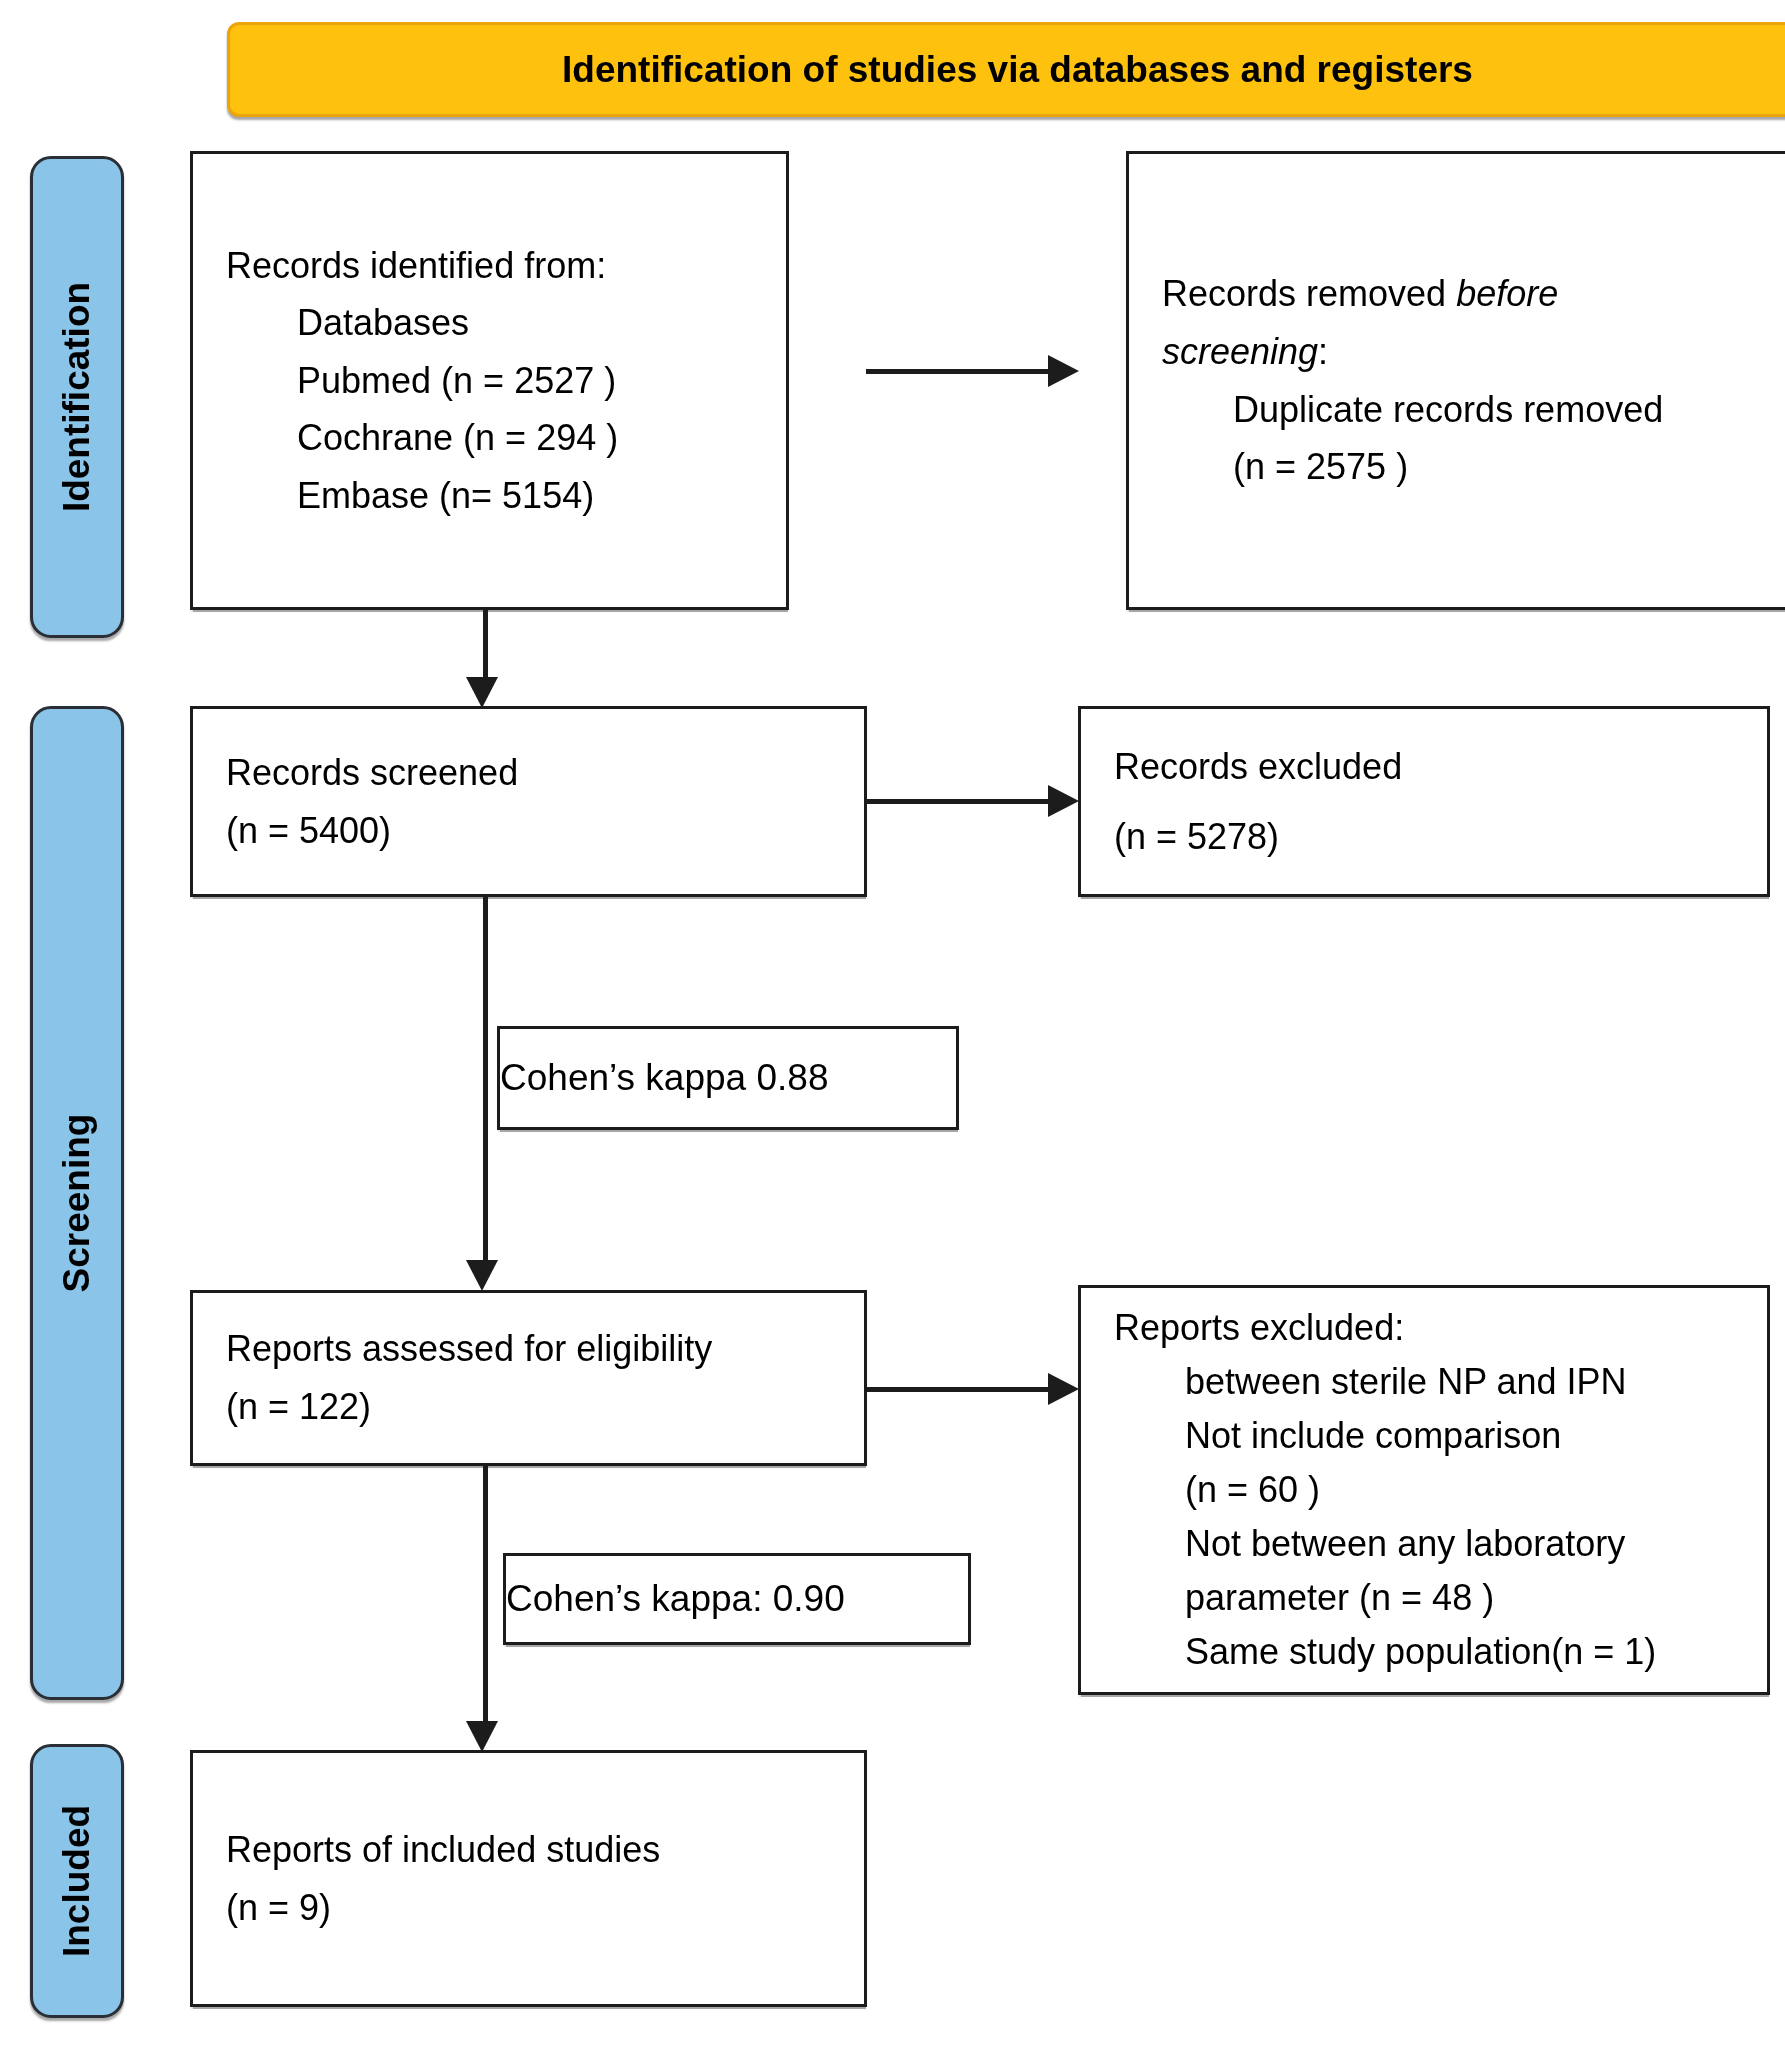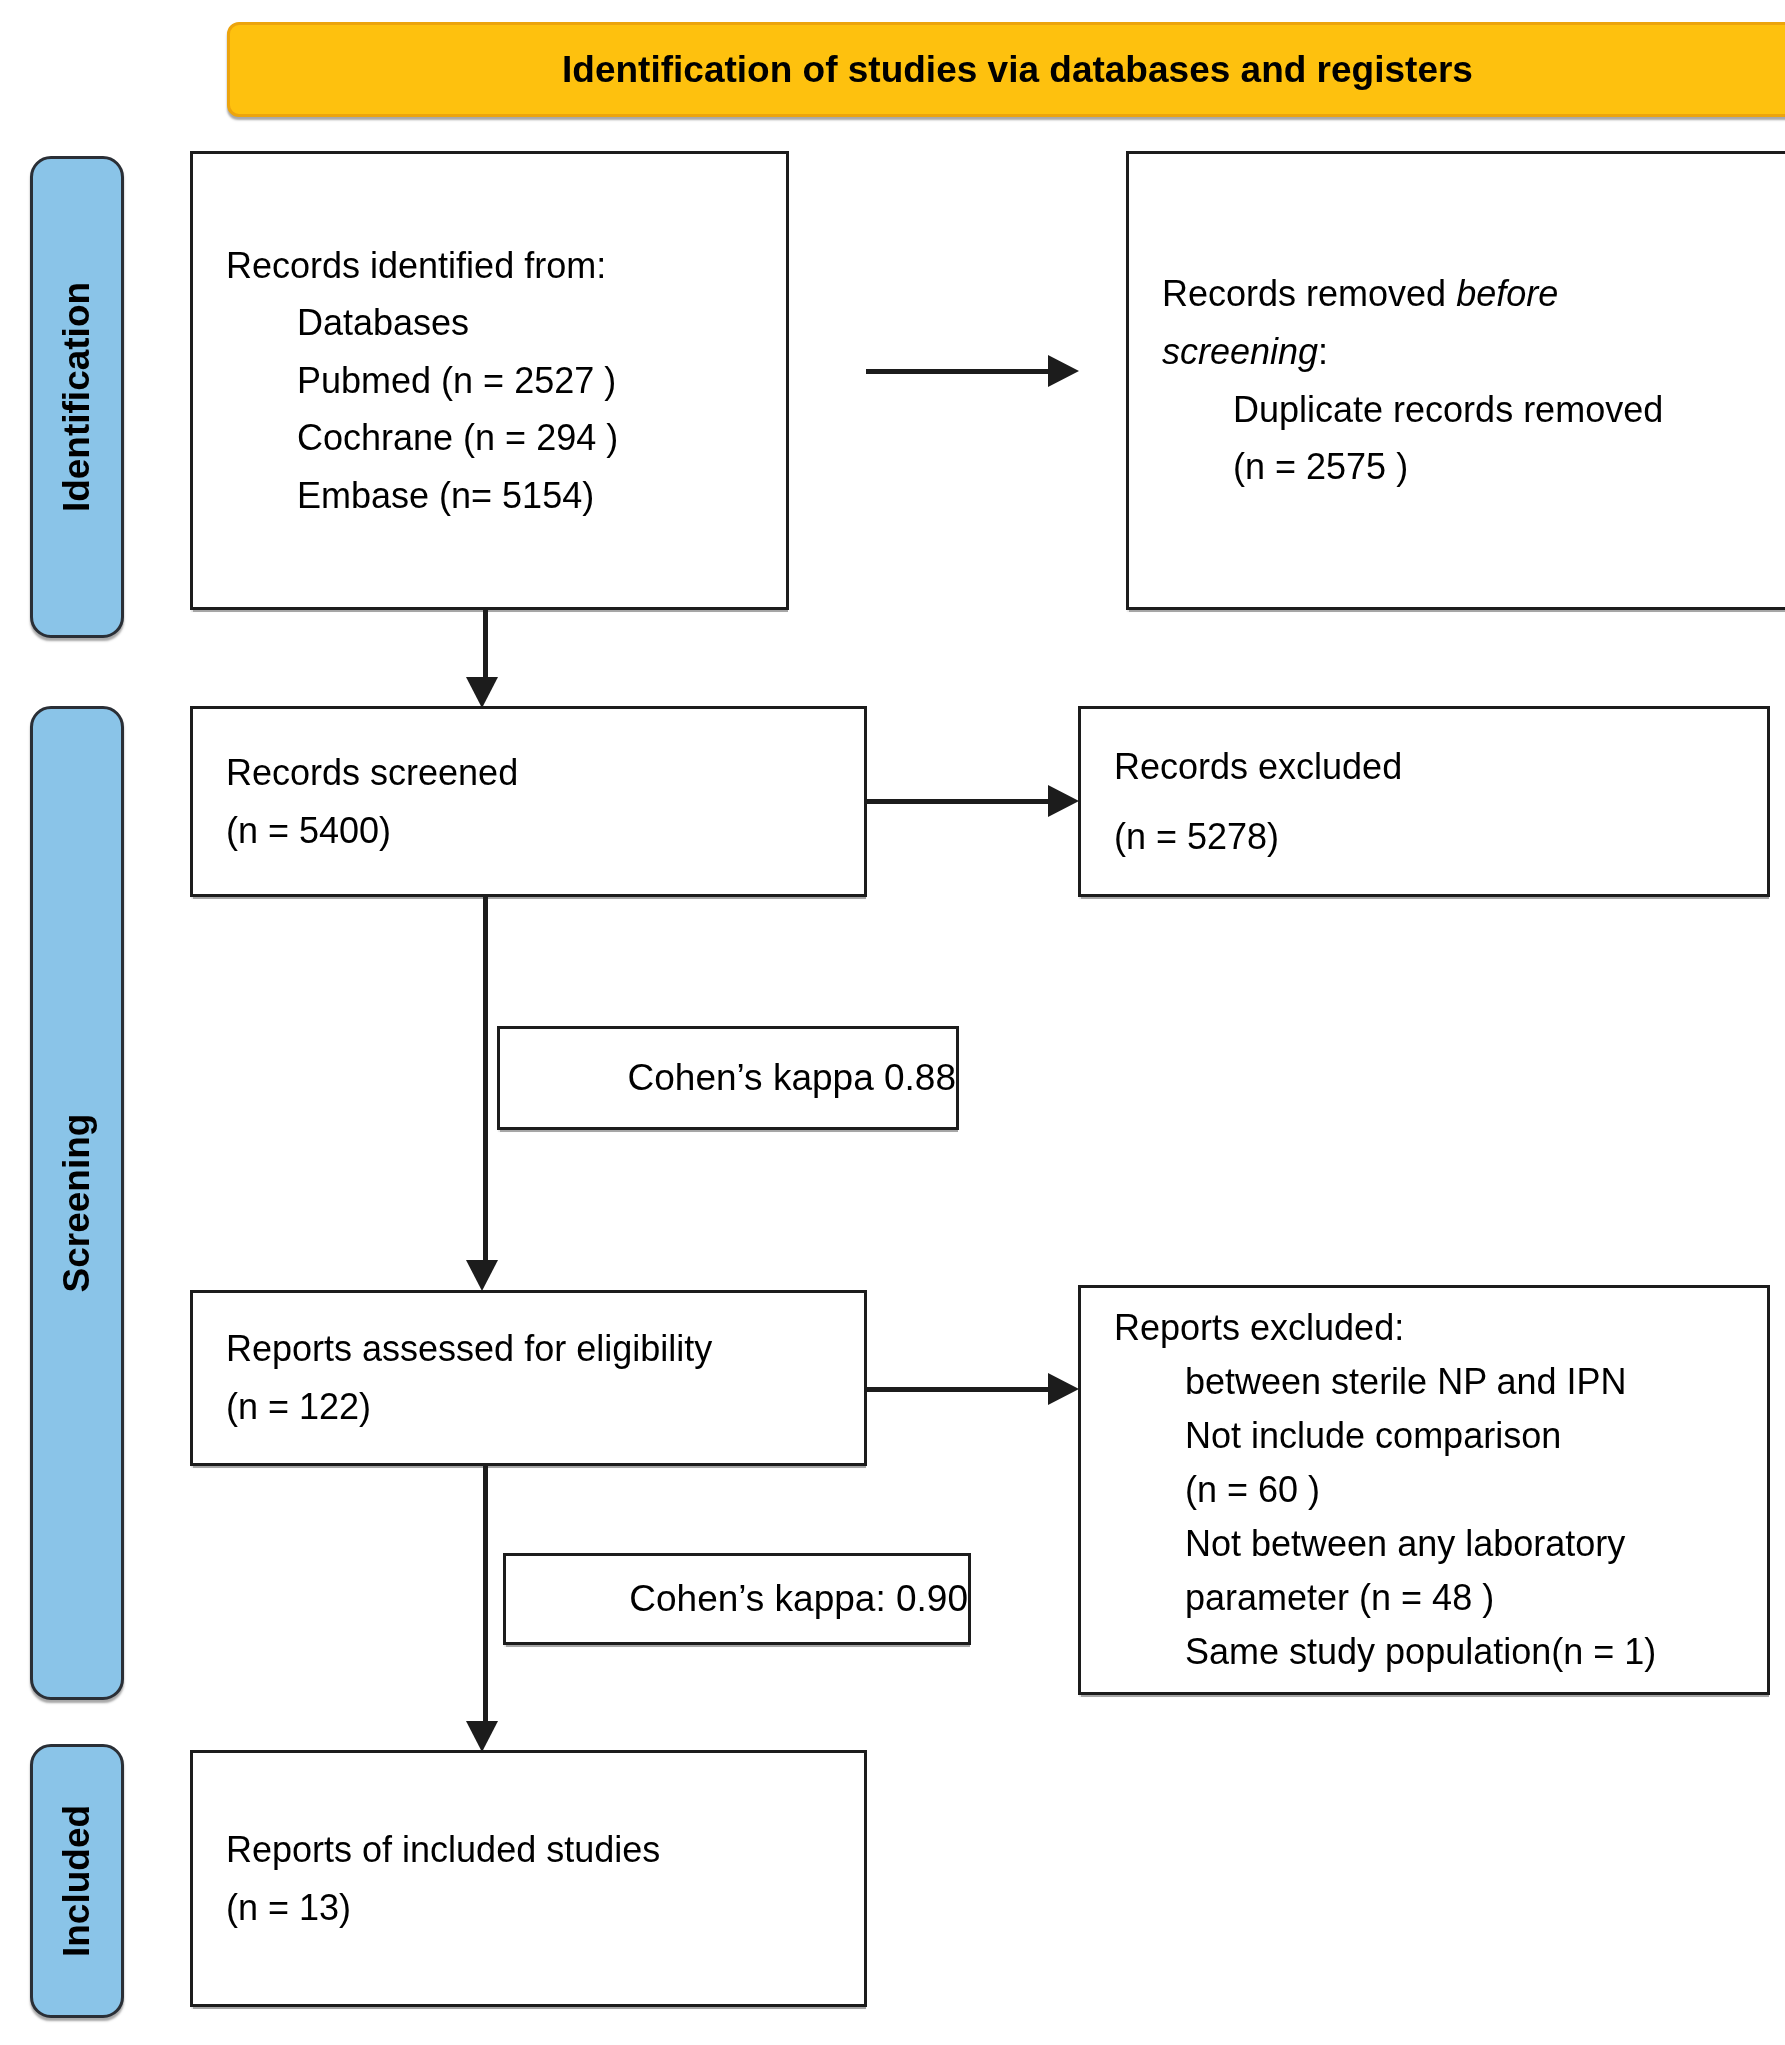--- a/index.html
+++ b/index.html
@@ -47,21 +47,21 @@
   #box5 { left:190px;  top:1290px; width:677px; height:176px; }
   #box6 { left:1078px; top:1285px; width:692px; height:410px; line-height:1.5; }
   #box7 { left:190px;  top:1750px; width:677px; height:257px; }
   .ind { padding-left:71px; }
   .it  { font-style:italic; }
   .title2 { max-width:491px; }
   
   .kappa {
     position:absolute; background:#ffffff; border:3.7px solid #1C1C1C;
     box-sizing:border-box;
-    display:flex; align-items:center; justify-content:flex-end;
+    display:flex; align-items:center; justify-content:flex-start;
     font-size:37px;
     box-shadow:0 3px 1.5px -0.7px rgba(0,0,0,0.35);
   }
   #k1 { left:497px; top:1026px; width:462px; height:104px; }
   #k2 { left:503px; top:1553px; width:468px; height:92px; }
   
   .hline, .vline { position:absolute; background:#1C1C1C; }
   .head-right {
     position:absolute; width:0; height:0;
     border-top:16.4px solid transparent; border-bottom:16.4px solid transparent;
@@ -146,21 +146,21 @@
     <div class="ind">parameter (n = 48 )</div>
     <div class="ind">Same study population(n = 1)</div>
   </div>
 
   <div class="kappa" id="k2">
     <span>Cohen’s kappa: 0.90</span>
   </div>
 
   <div class="box" id="box7">
     <div>Reports of included studies</div>
-    <div>(n = 13)</div>
+    <div>(n = 9)</div>
   </div>
 
   <div class="hline" id="a1-line"></div>
   <div class="head-right" id="a1-head"></div>
 
   <div class="vline" id="aA-line"></div>
   <div class="head-down" id="aA-head"></div>
 
   <div class="hline" id="a2-line"></div>
   <div class="head-right" id="a2-head"></div>

